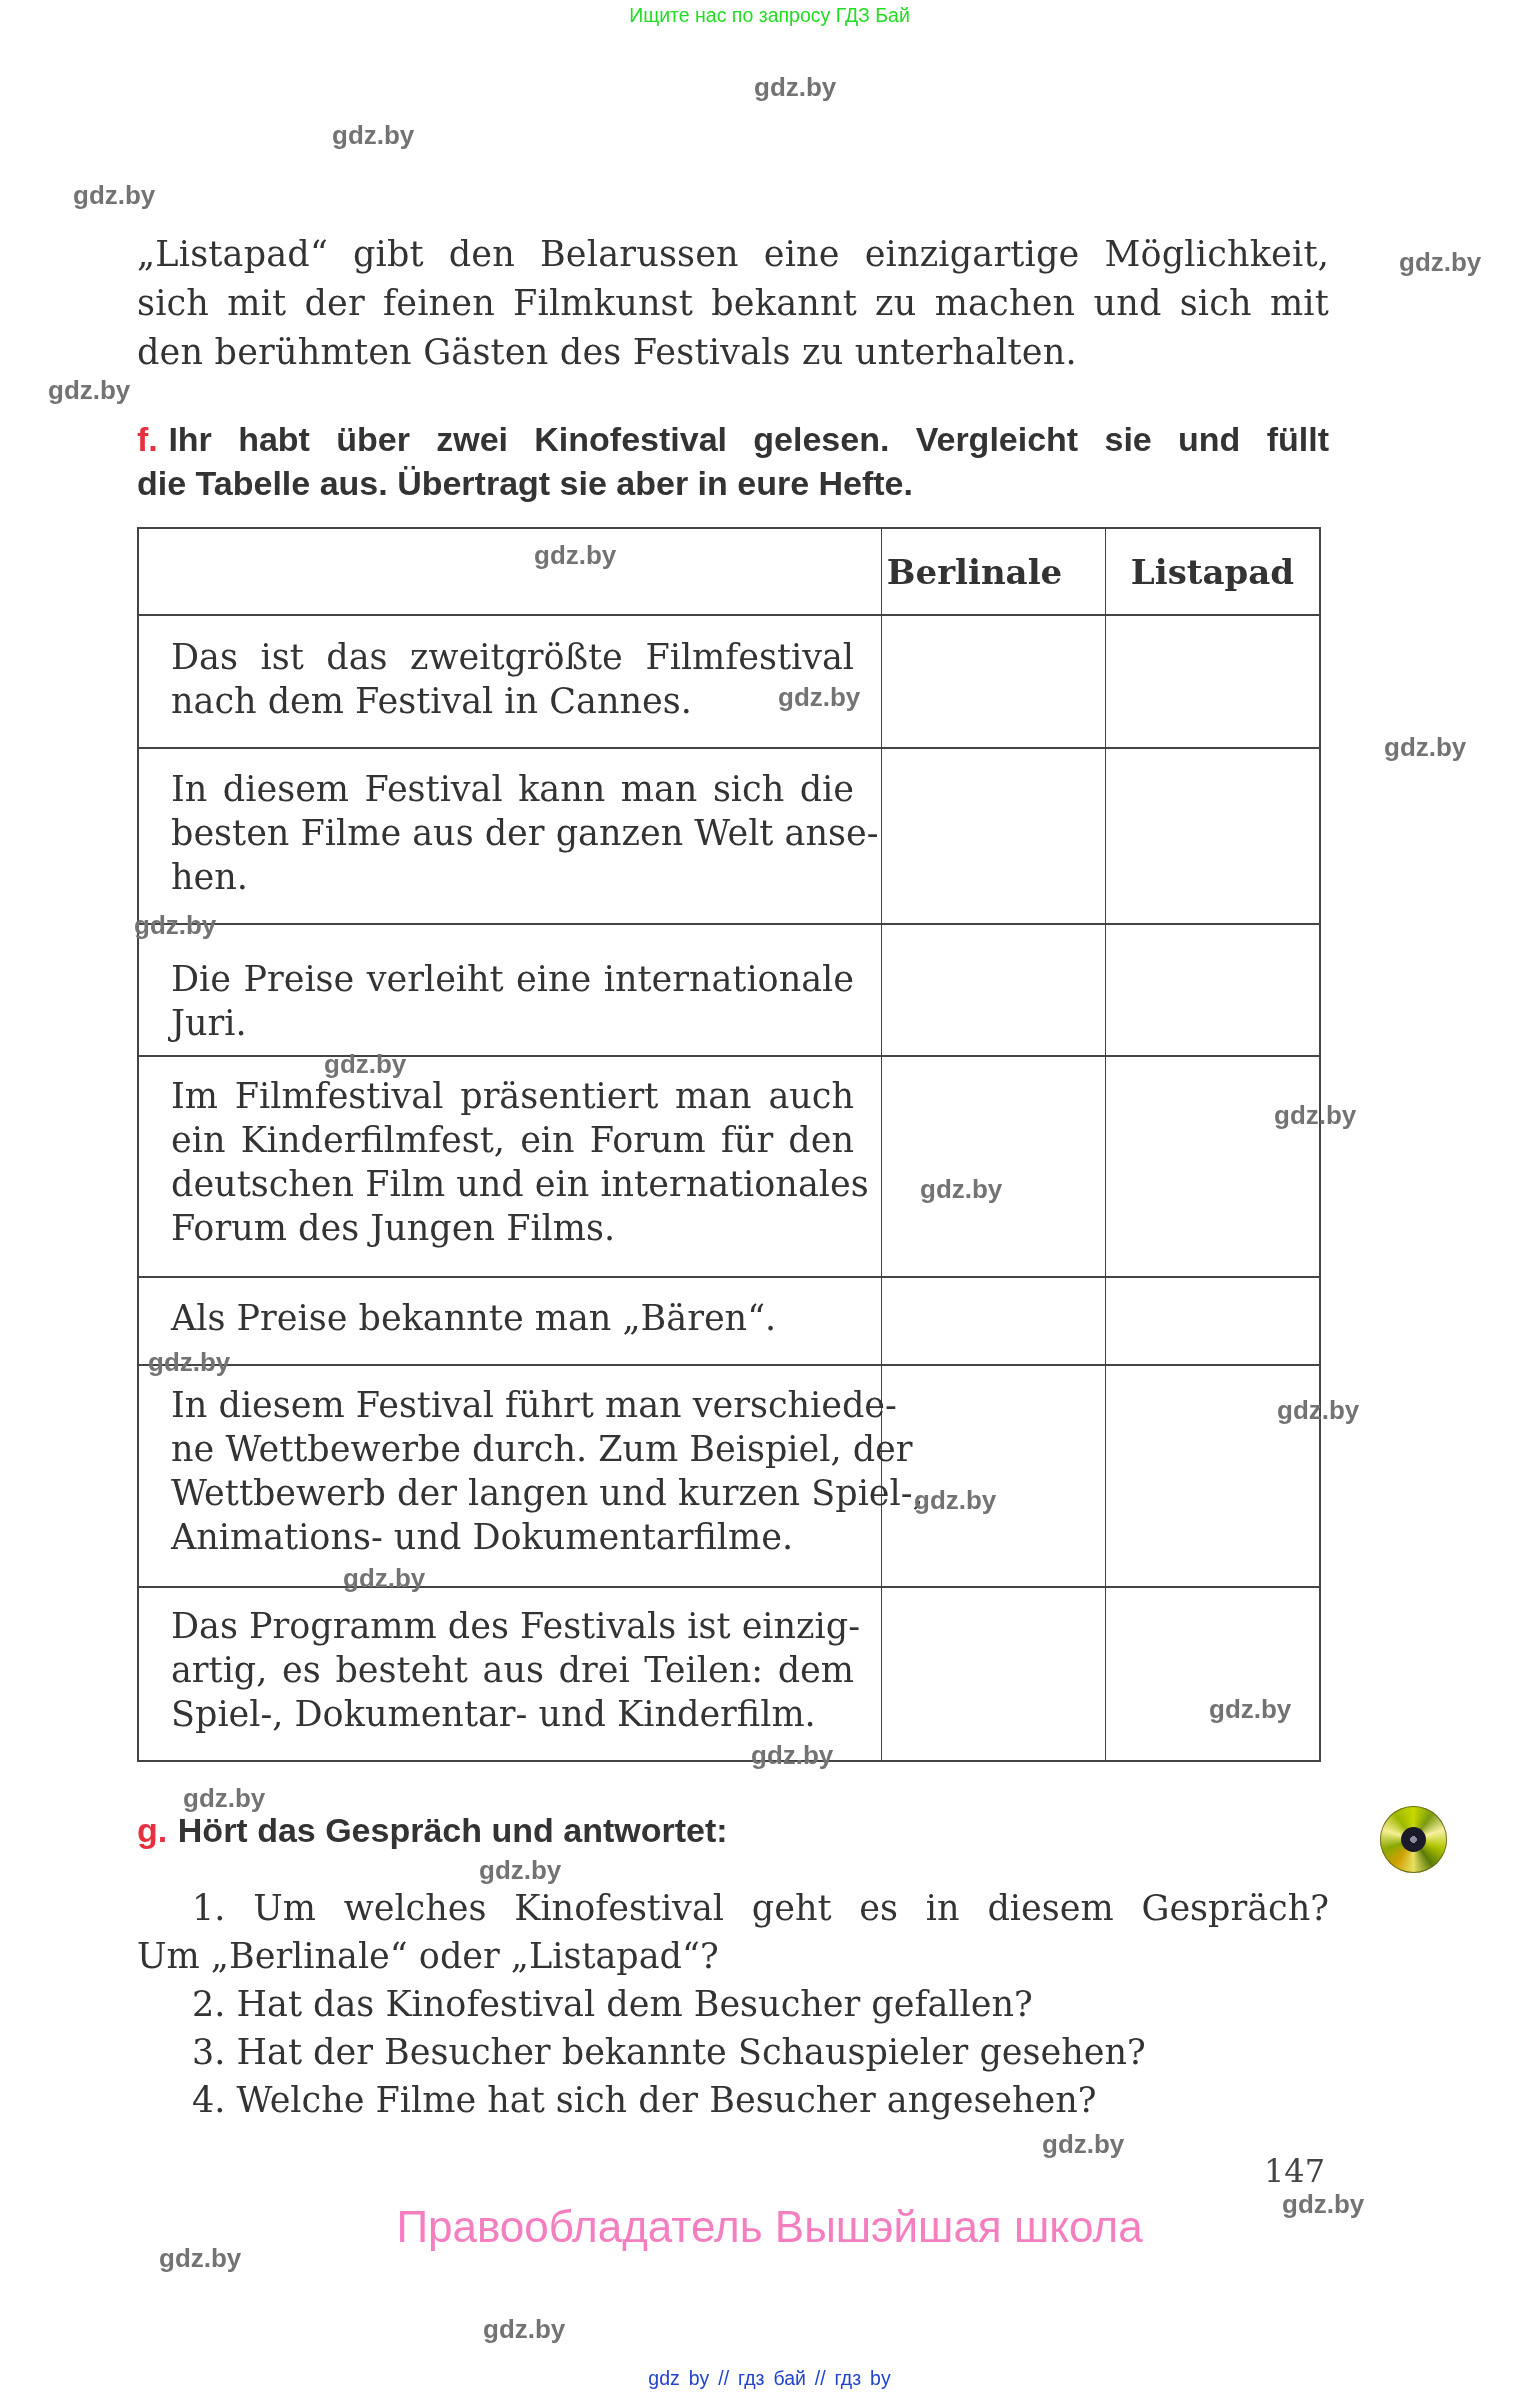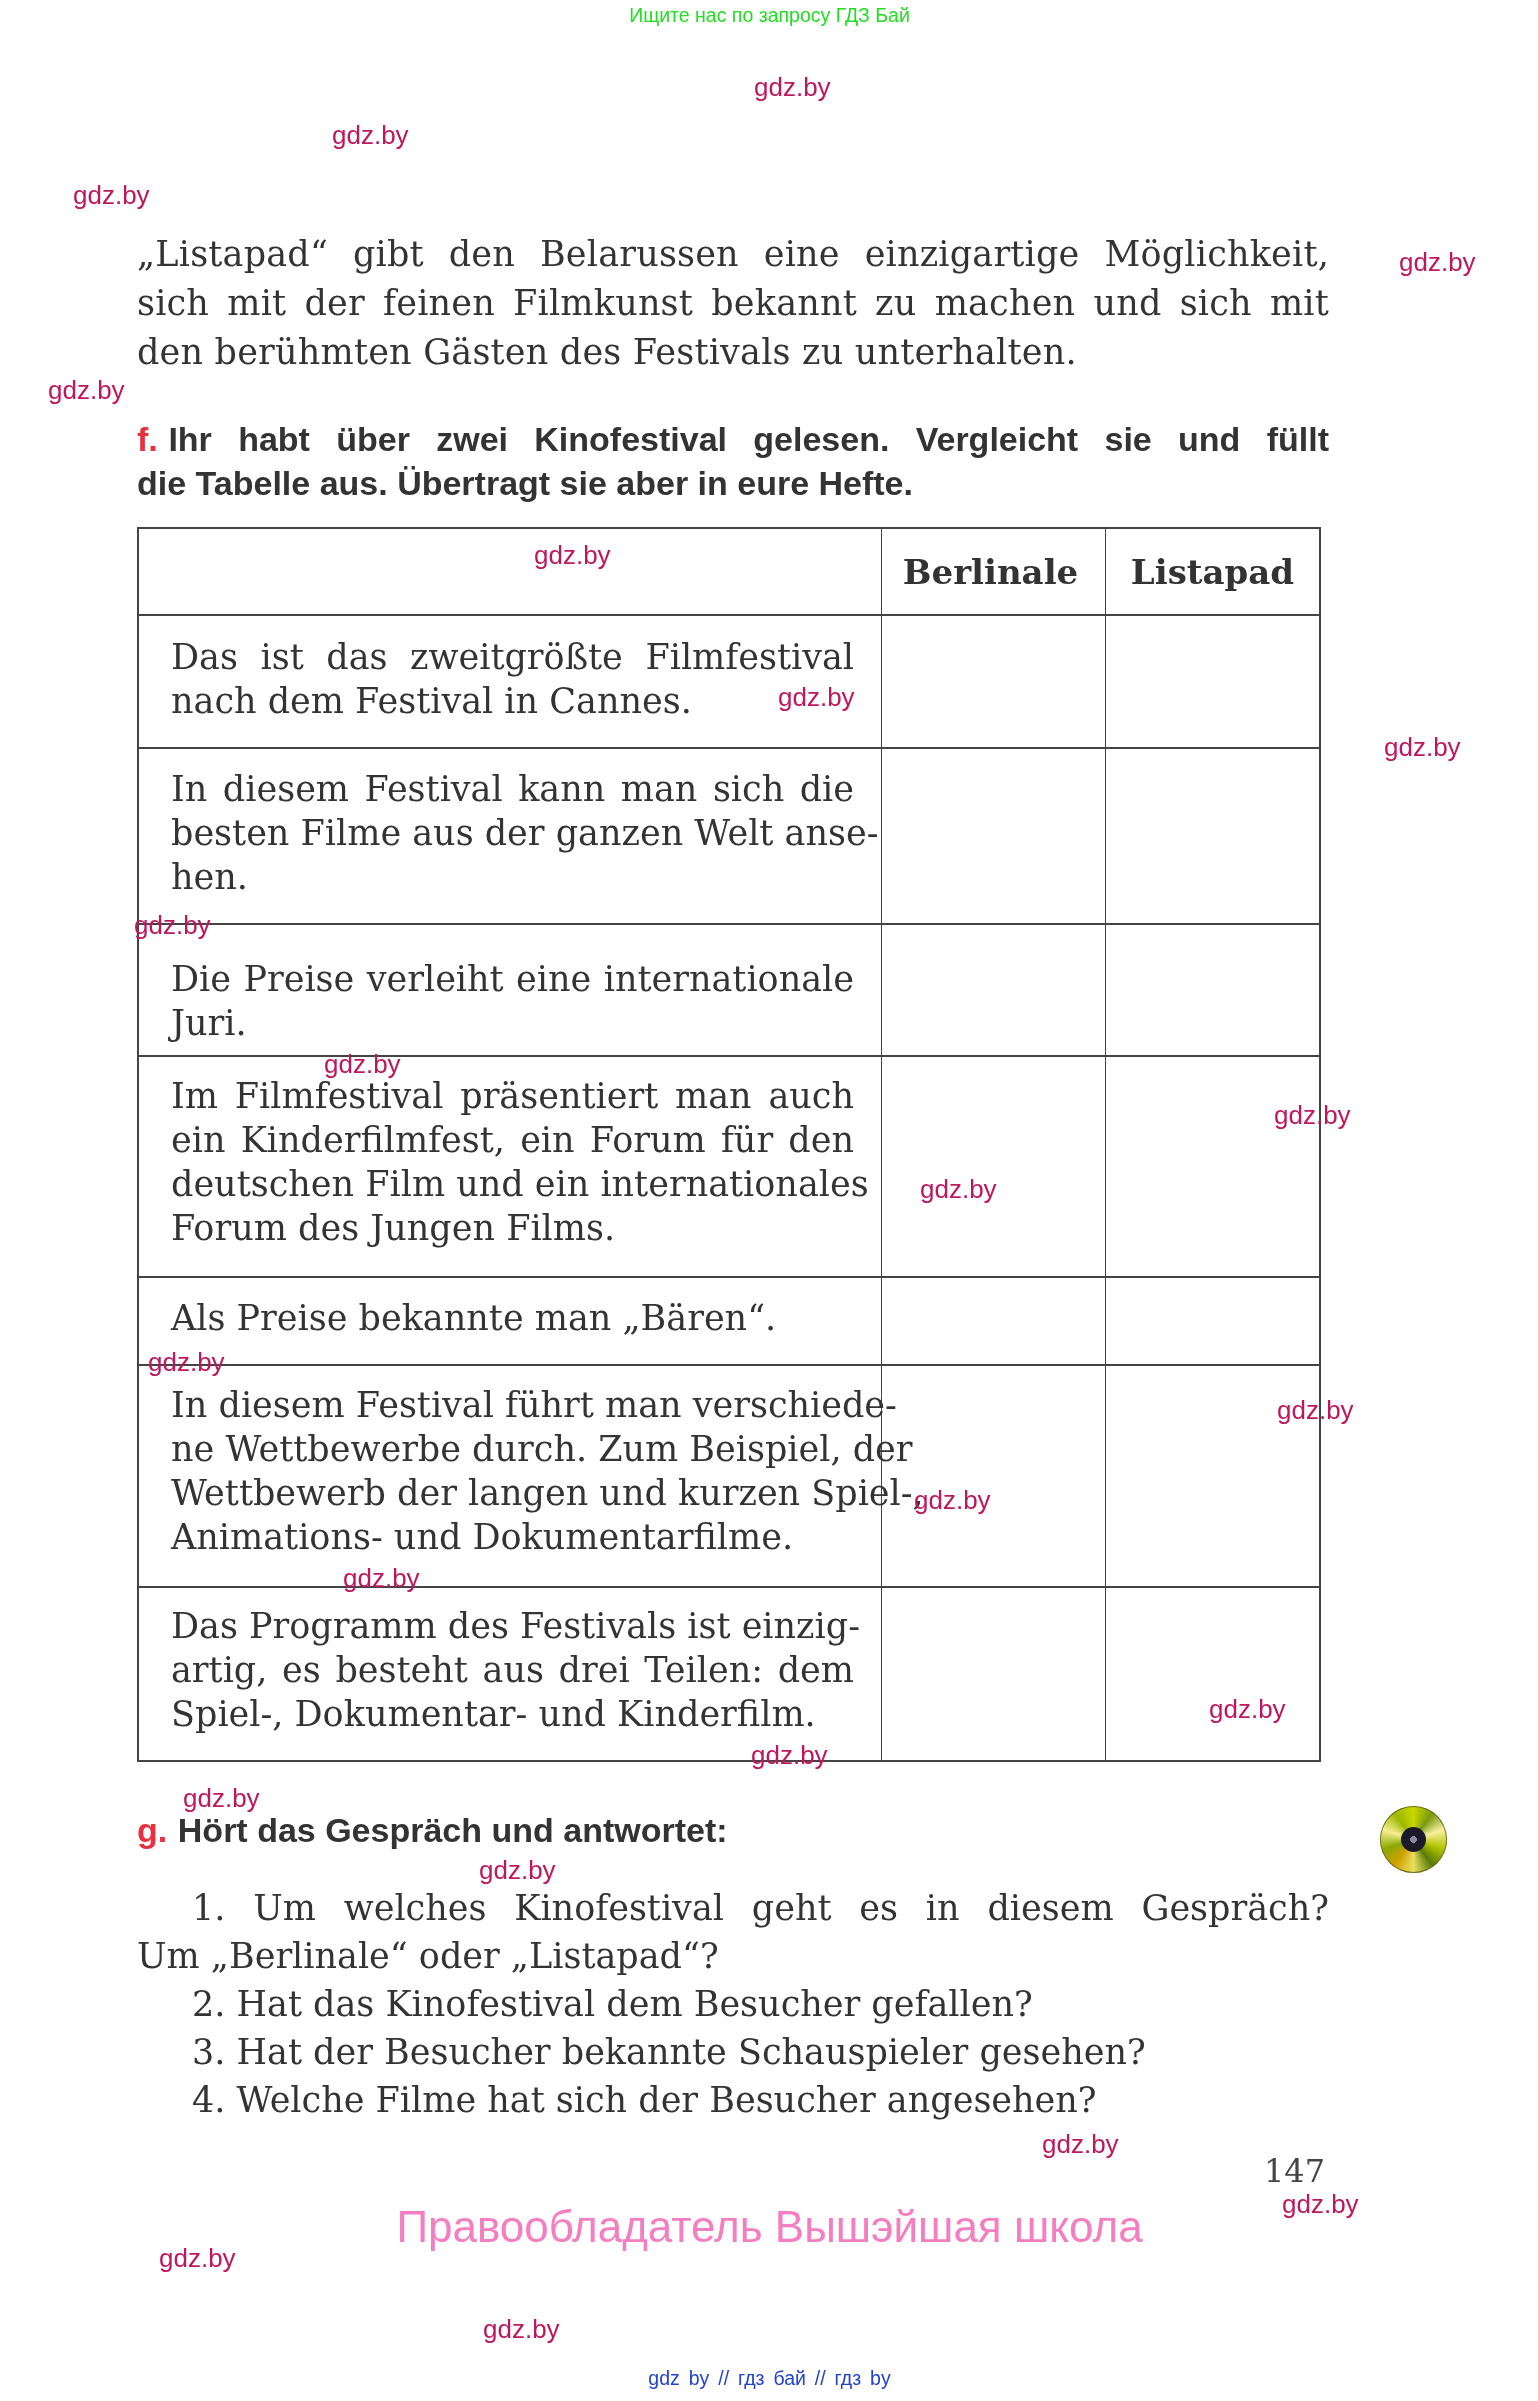--- a/index.html
+++ b/index.html
@@ -3,21 +3,21 @@
 <meta charset="utf-8">
 <style>
   html, body { margin: 0; padding: 0; background: #ffffff; }
   body { width: 1539px; height: 2401px; position: relative; overflow: hidden; }
   .abs { position: absolute; }
   .serif { font-family: "DejaVu Serif", "Liberation Serif", serif; color: #333333; }
   .sans { font-family: "Liberation Sans", "DejaVu Sans", sans-serif; }
 
   #top-banner { left: 0; width: 1539px; top: 1.8px; text-align: center; font-size: 19.5px; line-height: 26.6px; color: #22dd22; }
 
-  .wm { font-family: "Liberation Sans", "DejaVu Sans", sans-serif; font-size: 26px; color: #be185d; line-height: 28px; white-space: nowrap; z-index: 5; }
+  .wm { font-family: "Liberation Sans", "DejaVu Sans", sans-serif; font-size: 26px; color: #737373; line-height: 28px; white-space: nowrap; z-index: 5; font-weight: bold; }
 
   #intro-paragraph { left: 137px; top: 230px; width: 1192px; font-size: 35px; line-height: 49px; letter-spacing: 0.2px; }
   #intro-paragraph .ln { display: block; white-space: nowrap; text-align: justify; text-align-last: justify; }
   #intro-paragraph .ln.last { text-align-last: left; }
 
   .task { left: 137px; font-family: "Liberation Sans", "DejaVu Sans", sans-serif; font-weight: bold; font-size: 34px; line-height: 44px; color: #333333; width: 1192px; }
   .task .letter { color: #e8313f; margin-right: 10.6px; }
   .task .ln { display: block; white-space: nowrap; }
   #task-f { top: 417px; }
   #task-f .ln1 { text-align: justify; text-align-last: justify; }
@@ -60,21 +60,21 @@
 <div id="task-f" class="abs task">
   <span class="ln ln1"><span class="letter">f.</span><span>Ihr habt über zwei Kinofestival gelesen. Vergleicht sie und füllt</span></span>
   <span class="ln">die Tabelle aus. Übertragt sie aber in eure Hefte.</span>
 </div>
 
 <div id="compare-table" class="abs">
   <div class="vline" style="left:742px"></div>
   <div class="vline" style="left:966px"></div>
 
   <div class="th" style="left:0;width:742px"></div>
-  <div class="th" style="left:760px;width:183px">Berlinale</div>
+  <div class="th" style="left:744px;width:183px">Berlinale</div>
   <div class="th" style="left:968px;width:211px">Listapad</div>
 
   <div class="hline" style="top:85px"></div>
   <div class="hline" style="top:218px"></div>
   <div class="hline" style="top:394px"></div>
   <div class="hline" style="top:526px"></div>
   <div class="hline" style="top:747px"></div>
   <div class="hline" style="top:835px"></div>
   <div class="hline" style="top:1057px"></div>
 

